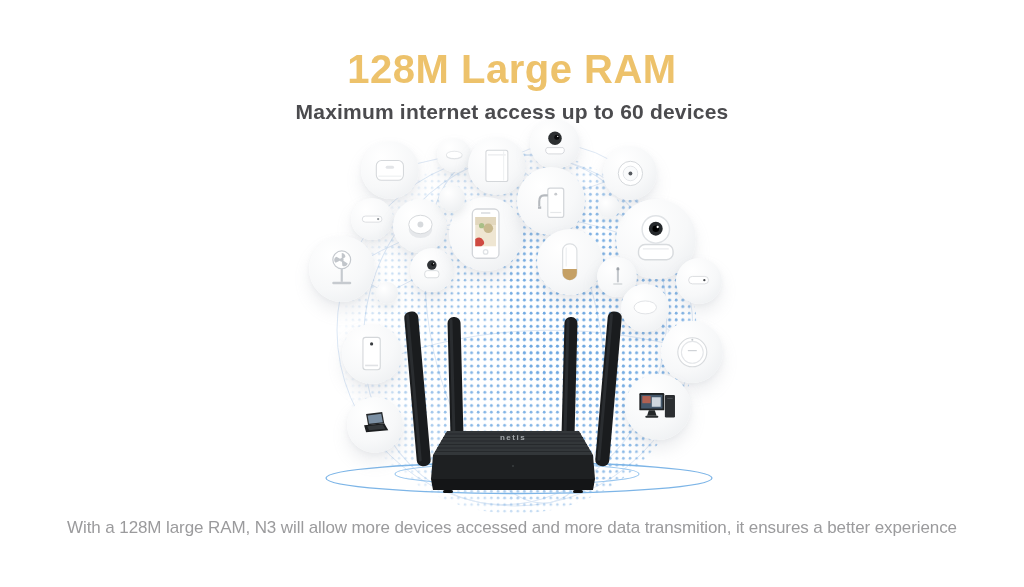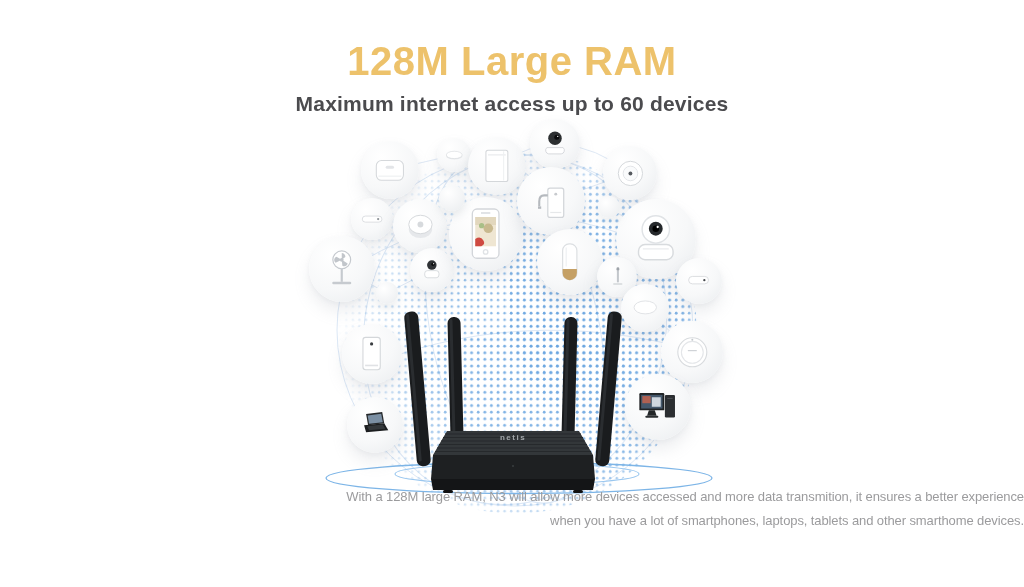--- a/index.html
+++ b/index.html
@@ -3,30 +3,30 @@
 <meta charset="utf-8">
 <style>
   html,body{margin:0;padding:0;background:#ffffff;}
   .page{
     position:relative;width:1024px;height:587px;overflow:hidden;
     background:#ffffff;font-family:"Liberation Sans","DejaVu Sans",sans-serif;
   }
   
   .header{position:absolute;top:0;left:0;width:100%;text-align:center;}
   .title{
-    margin:0;padding-top:41px;font-size:40px;line-height:1.0;font-weight:bold;
+    margin:8px;padding-top:41px;font-size:40px;line-height:1.0;font-weight:bold;
     color:#edc26b;letter-spacing:0.5px;
   }
   .subtitle{
     margin-top:11px;font-size:21px;color:#4b4b4e;letter-spacing:0.2px;font-weight:bold;
   }
   
   .footer{
-    position:absolute;top:485px;left:0;width:100%;text-align:right;
-    color:#9b9b9d;font-size:13px;line-height:23.5px;font-stretch:condensed;
+    position:absolute;top:516px;left:0;width:100%;text-align:center;
+    color:#9b9b9d;font-size:17px;line-height:23.5px;font-stretch:condensed;
     letter-spacing:-0.1px;
   }
   .footer p{margin:0;}
   
   .illustration{position:absolute;inset:0;}
   .globe{position:absolute;left:0;top:0;}
   .router{position:absolute;left:395px;top:303px;}
   
   .dev{
     position:absolute;border-radius:50%;
@@ -295,16 +295,15 @@
       <circle cx="118" cy="163" r="1" fill="#3a3e41"></circle>
 
       <polygon points="36,176 200,176 198,187 38,187" fill="#141517"></polygon>
       <rect x="48" y="187" width="10" height="3" rx="1.5" fill="#0e0f10"></rect>
       <rect x="178" y="187" width="10" height="3" rx="1.5" fill="#0e0f10"></rect>
     </svg>
   </div>
 
   <div class="footer">
     <p>With a 128M large RAM, N3 will allow more devices accessed and more data transmition, it ensures a better experience</p>
-    <p>when you have a lot of smartphones, laptops, tablets and other smarthome devices.</p>
   </div>
 
 </div>
 
 </body></html>

